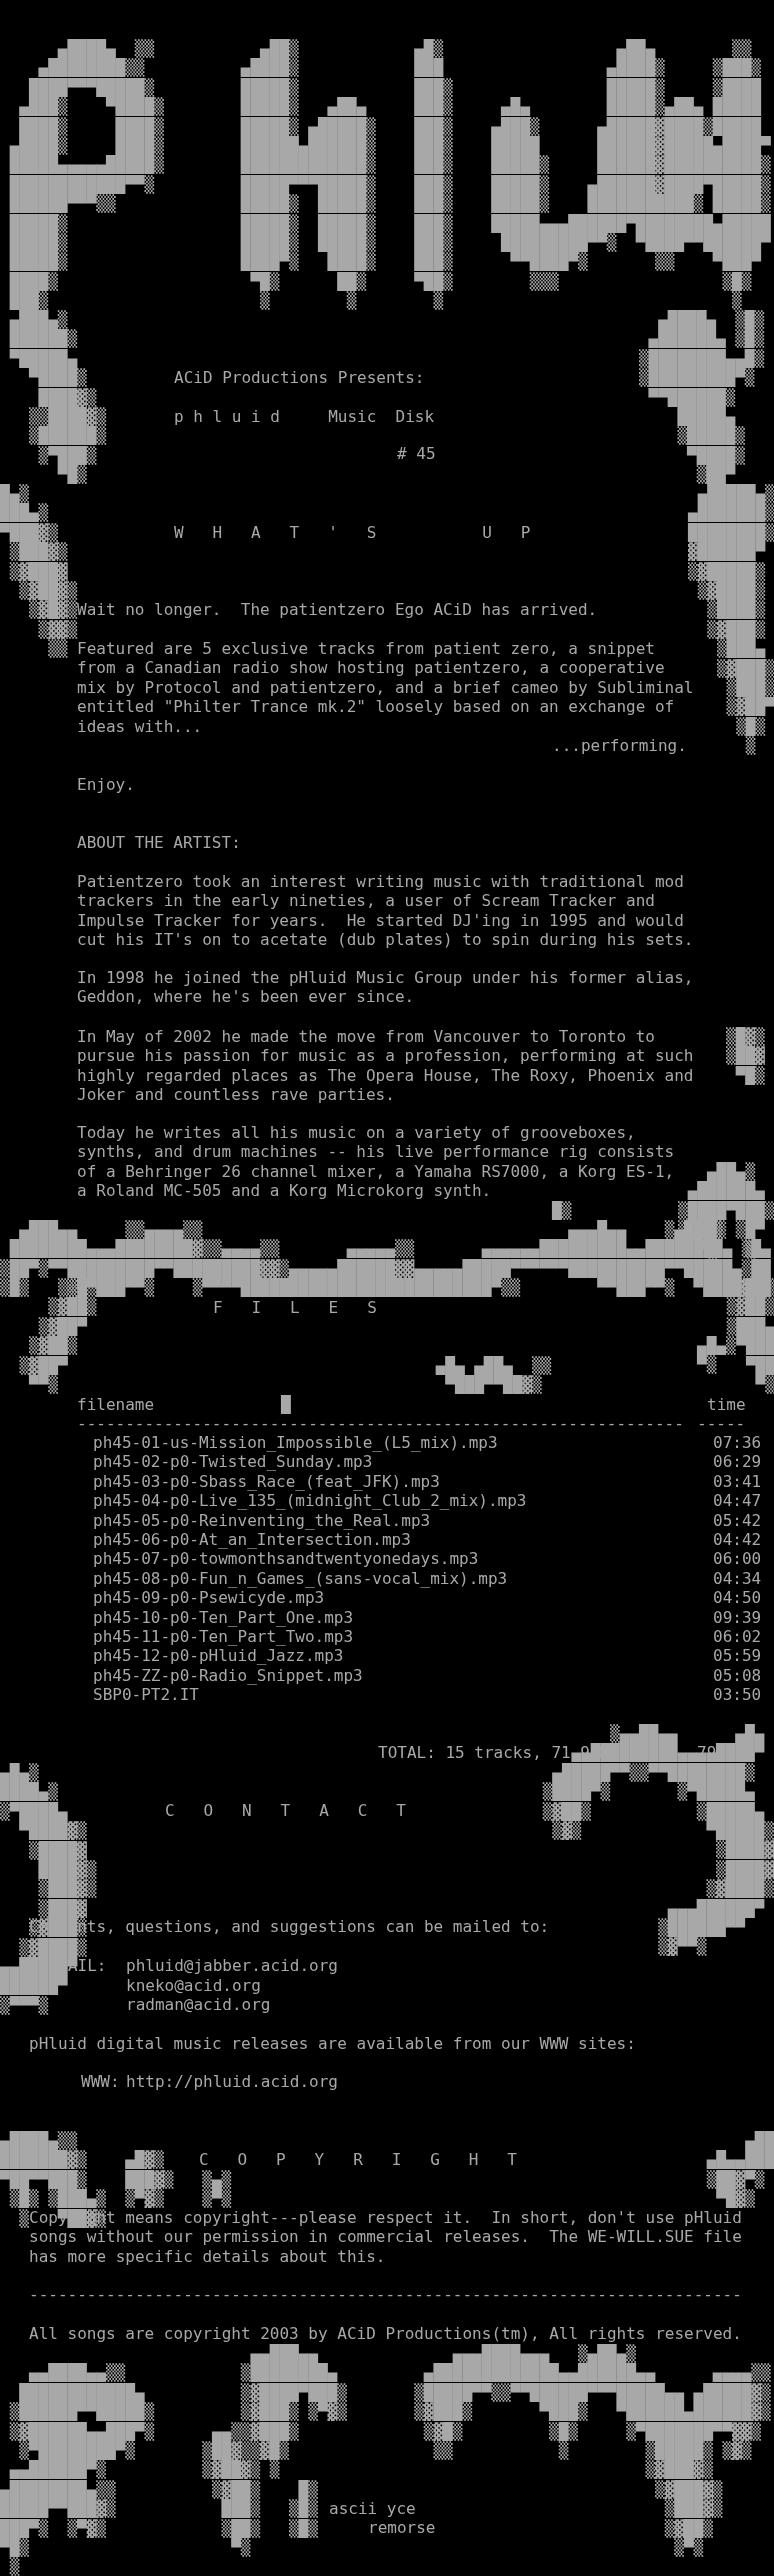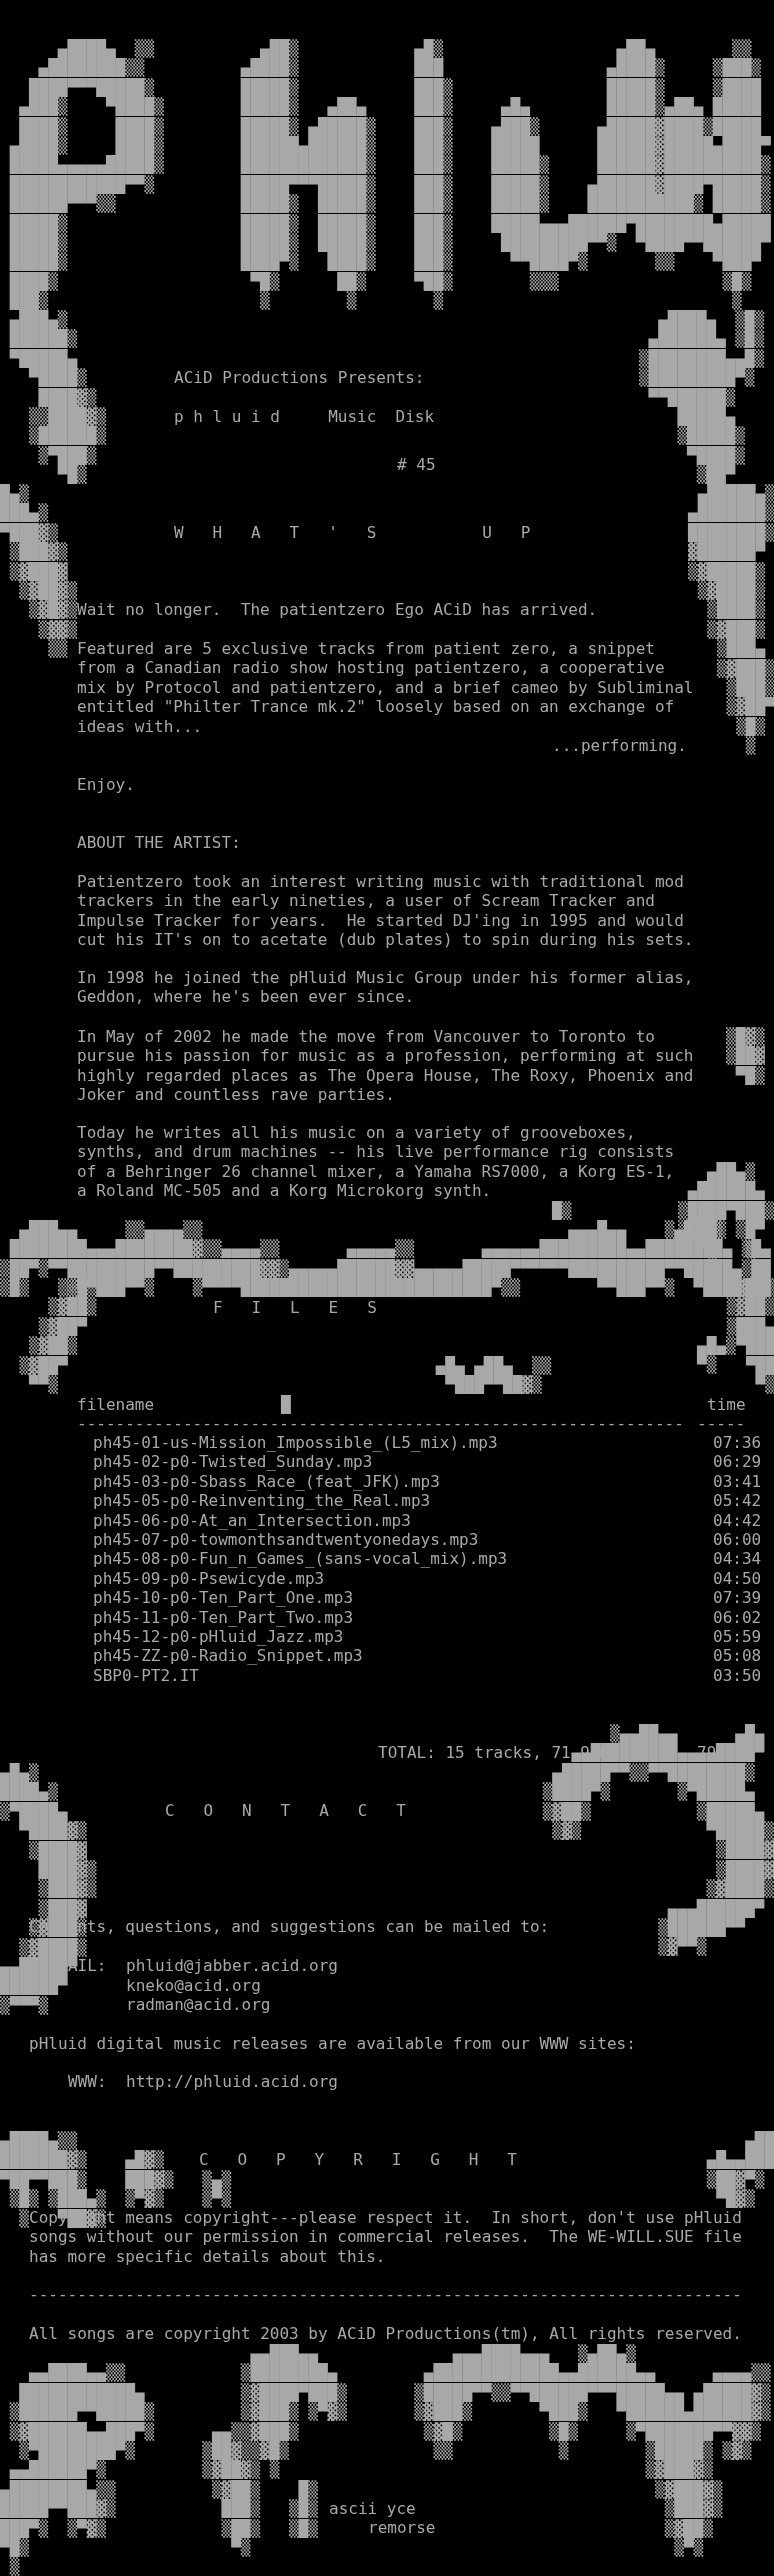--- a/index.html
+++ b/index.html
@@ -149,21 +149,21 @@
   ▒▀████████▀▒       ▒██▓▒▒▓█▒               ▒▒           ▒        ▒█████▒ ▒▓▒  
  ▄▄██████▀▒          ▒▓██▓▒ ▒                                      ▒▓███▓▒      
 ▄████████▄▒▒          ▒▓██▒    █▒                                   ▒▓███▓▒     
 █████▀▀███▓▒           ███▒   ▒█▒                                    ▒███▓▒     
 ███▀▒  ▒▀▓▒            ▒██▒   ▒█▒                                    ▒▓██▒      
 ▀█▒                     ▀▒                                            ▒▀▒       
  ▒                                                                              </pre>
 
   <div class="ln" style="left:174px;top:368px">ACiD Productions Presents:</div>
   <div class="ln" style="left:174px;top:407px">p h l u i d     Music  Disk</div>
-  <div class="ln" style="left:397px;top:455px"># 45</div>
+  <div class="ln" style="left:397px;top:444px"># 45</div>
 
   <div class="ln" style="left:174px;top:523px">W   H   A   T   '   S           U   P</div>
   <div class="ln" style="left:77px;top:600px">Wait no longer.  The patientzero Ego ACiD has arrived.</div>
   <pre class="blk" style="left:77px;top:639px">Featured are 5 exclusive tracks from patient zero, a snippet
 from a Canadian radio show hosting patientzero, a cooperative
 mix by Protocol and patientzero, and a brief cameo by Subliminal
 entitled "Philter Trance mk.2" loosely based on an exchange of
 ideas with...</pre>
   <div class="ln" style="left:552px;top:736px">...performing.</div>
   <div class="ln" style="left:77px;top:775px">Enjoy.</div>
@@ -200,20 +200,24 @@
       <div class="filerow">
         <span class="fn">ph45-02-p0-Twisted_Sunday.mp3</span>
         <span class="tm">06:29</span>
       </div>
 
       <div class="filerow">
         <span class="fn">ph45-03-p0-Sbass_Race_(feat_JFK).mp3</span>
         <span class="tm">03:41</span>
       </div>
 
+      <div class="filerow">
+        <span class="fn">ph45-04-p0-Live_135_(midnight_Club_2_mix).mp3</span>
+        <span class="tm">04:47</span>
+      </div>
 
       <div class="filerow">
         <span class="fn">ph45-05-p0-Reinventing_the_Real.mp3</span>
         <span class="tm">05:42</span>
       </div>
 
       <div class="filerow">
         <span class="fn">ph45-06-p0-At_an_Intersection.mp3</span>
         <span class="tm">04:42</span>
       </div>
@@ -228,21 +232,21 @@
         <span class="tm">04:34</span>
       </div>
 
       <div class="filerow">
         <span class="fn">ph45-09-p0-Psewicyde.mp3</span>
         <span class="tm">04:50</span>
       </div>
 
       <div class="filerow">
         <span class="fn">ph45-10-p0-Ten_Part_One.mp3</span>
-        <span class="tm">07:39</span>
+        <span class="tm">09:39</span>
       </div>
 
       <div class="filerow">
         <span class="fn">ph45-11-p0-Ten_Part_Two.mp3</span>
         <span class="tm">06:02</span>
       </div>
 
       <div class="filerow">
         <span class="fn">ph45-12-p0-pHluid_Jazz.mp3</span>
         <span class="tm">05:59</span>
@@ -263,21 +267,21 @@
   <div class="ln" style="left:378px;top:1743px">TOTAL: 15 tracks, 71.9 MB</div>
   <div class="ln" style="left:697px;top:1743px">79:16</div>
 
   <div class="ln" style="left:165px;top:1801px">C   O   N   T   A   C   T</div>
   <div class="ln" style="left:29px;top:1917px">Comments, questions, and suggestions can be mailed to:</div>
   <div class="ln" style="left:39px;top:1956px">E-MAIL:</div>
   <div class="ln" style="left:126px;top:1956px">phluid@jabber.acid.org</div>
   <div class="ln" style="left:126px;top:1976px">kneko@acid.org</div>
   <div class="ln" style="left:126px;top:1995px">radman@acid.org</div>
   <div class="ln" style="left:29px;top:2034px">pHluid digital music releases are available from our WWW sites:</div>
-  <div class="ln" style="left:68px;top:2072px">WWW:</div>
+  <div class="ln" style="left:81px;top:2072px">WWW:</div>
   <div class="ln" style="left:126px;top:2072px">http://phluid.acid.org</div>
 
   <div class="ln" style="left:199px;top:2150px">C   O   P   Y   R   I   G   H   T</div>
   <pre class="blk" style="left:29px;top:2208px">Copyright means copyright---please respect it.  In short, don't use pHluid
 songs without our permission in commercial releases.  The WE-WILL.SUE file
 has more specific details about this.</pre>
   <div class="ln" style="left:29px;top:2285px">--------------------------------------------------------------------------</div>
   <div class="ln" style="left:29px;top:2324px">All songs are copyright 2003 by ACiD Productions(tm), All rights reserved.</div>
 
   <div class="ln" style="left:329px;top:2499px">ascii yce</div>

